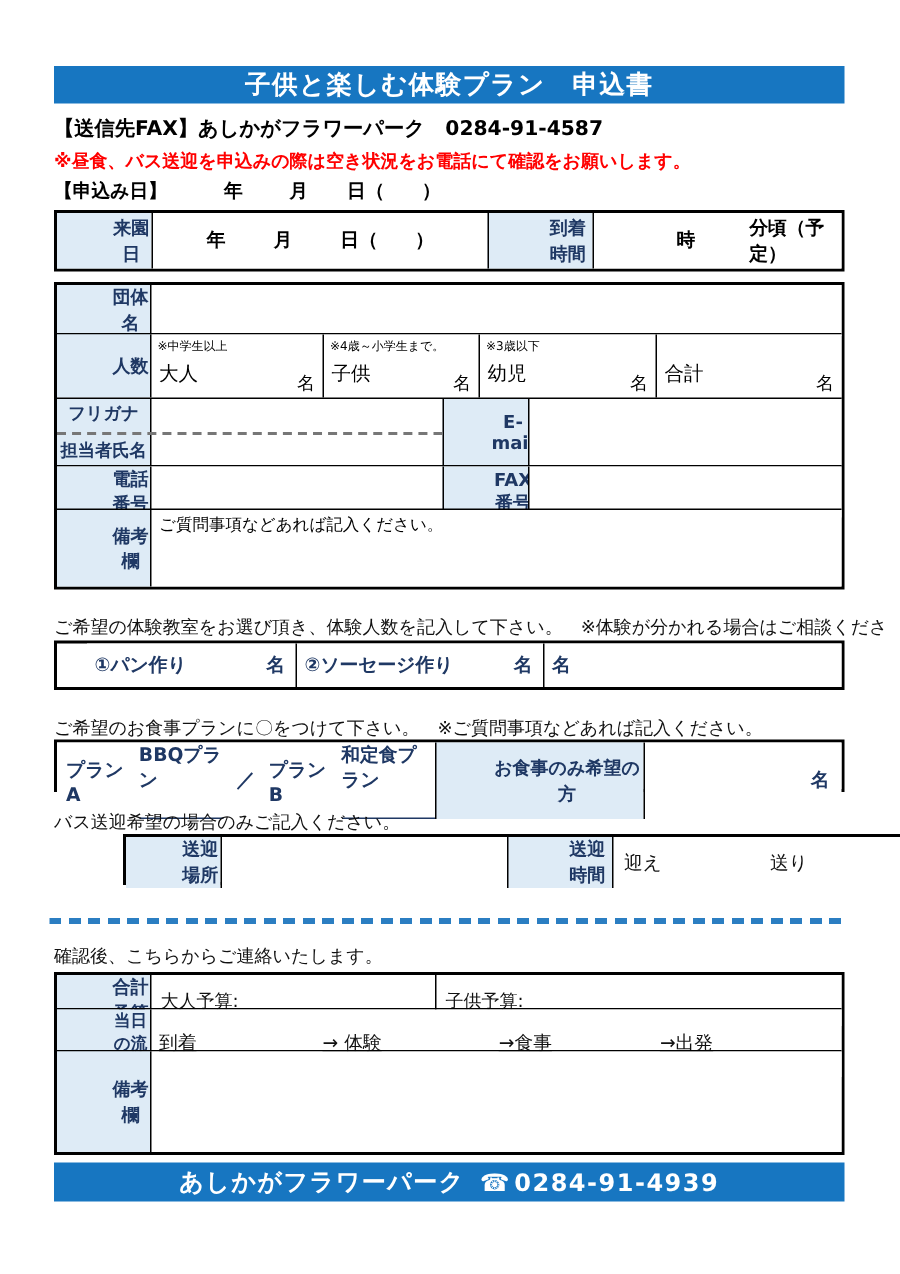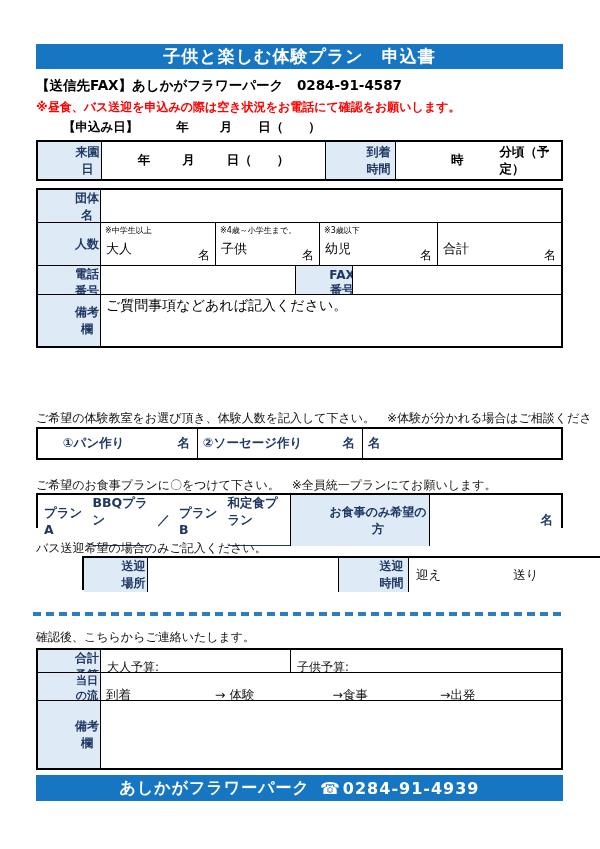--- a/index.html
+++ b/index.html
@@ -11,21 +11,21 @@
   .abs{position:absolute;}
   
   .bar{
     left:36px;width:527px;background:#1776C1;color:#fff;font-weight:bold;
     display:flex;align-items:center;justify-content:center;letter-spacing:1px;
   }
   .title-bar{top:44px;height:25px;font-size:17px;}
   .footer-bar{top:775px;height:26px;font-size:16px;gap:10px;}
   .fax-line{left:36px;top:77px;font-size:13.5px;font-weight:bold;color:#000;}
   .notice-line{left:36px;top:99px;font-size:12px;font-weight:bold;color:#FF0000;}
-  .apply-date{left:36px;top:119px;font-size:12.5px;font-weight:bold;color:#000;display:flex;align-items:baseline;margin-left:27px;}
+  .apply-date{left:36px;top:119px;font-size:12.5px;font-weight:bold;color:#000;display:flex;align-items:baseline;}
   .apply-date .f1{margin-left:38px;}
   .apply-date .f2{margin-left:31px;}
   .apply-date .f3{margin-left:26px;}
   
   .tbl{left:36px;width:527px;border:2px solid #000;box-sizing:border-box;background:#fff;}
   .trow{display:grid;position:relative;box-sizing:border-box;}
   .trow + .trow{border-top:1px solid #000;}
   .cell{box-sizing:border-box;position:relative;min-width:0;}
   .cell + .cell{border-left:1px solid #000;}
   .lab{
@@ -44,21 +44,21 @@
   .t2 .r1{grid-template-columns:62px 1fr;height:32px;}
   .t2 .r2{grid-template-columns:62px 115px 104px 118px 1fr;height:43px;}
   .t2 .r3{grid-template-columns:62px 195px 57px 1fr;height:45px;}
   .t2 .r4{grid-template-columns:62px 195px 57px 1fr;height:29px;}
   .t2 .r5{grid-template-columns:62px 1fr;height:52px;}
   .countcell .note{position:absolute;top:2px;left:4px;font-size:8px;color:#000;white-space:nowrap;}
   .countcell .main{position:absolute;bottom:7px;left:5px;font-size:13px;color:#000;}
   .countcell .unit{position:absolute;bottom:1px;right:5px;font-size:12px;color:#000;}
   .furilab{flex-direction:column;justify-content:space-between;padding:3px 0;font-size:11.5px;line-height:1.1;}
   .dashline{position:absolute;left:0;top:50%;width:257px;border-top:2px dashed #777;z-index:3;}
-  .remarknote{position:absolute;top:2px;left:5px;font-size:14px;color:#000;}
+  .remarknote{position:absolute;top:2px;left:5px;font-size:11px;color:#000;}
   
   .sechead{left:36px;font-size:12px;color:#111;}
   .h-exp{top:410px;}
   .h-meal{top:477px;}
   .h-bus{top:540px;}
   .h-confirm{top:629px;}
   
   .t3{top:427px;padding-left:20px;}
   .t3 .trow{grid-template-columns:139px 165px 1fr;height:29px;}
   .optcell{display:flex;align-items:center;justify-content:space-between;padding:0 7px 0 5px;font-size:12.5px;}
@@ -145,20 +145,30 @@
     <div class="cell fill countcell">
       <span class="note">※3歳以下</span>
       <span class="main">幼児</span>
       <span class="unit">名</span>
     </div>
     <div class="cell fill countcell">
       <span class="main">合計</span>
       <span class="unit">名</span>
     </div>
   </div>
+  <div class="trow r3">
+    <div class="cell lab furilab">
+      <span>フリガナ</span>
+      <span>担当者氏名</span>
+    </div>
+    <div class="cell fill"></div>
+    <div class="cell lab">E-mail</div>
+    <div class="cell fill"></div>
+    <div class="dashline"></div>
+  </div>
   <div class="trow r4">
     <div class="cell lab">電話番号</div>
     <div class="cell fill"></div>
     <div class="cell lab">FAX番号</div>
     <div class="cell fill"></div>
   </div>
   <div class="trow r5">
     <div class="cell lab">備考欄</div>
     <div class="cell fill">
       <span class="remarknote">ご質問事項などあれば記入ください。</span>
@@ -176,21 +186,21 @@
     <div class="cell fill optcell navy">
       <span>②ソーセージ作り</span>
       <span>名</span>
     </div>
     <div class="cell fill optcell navy">
       <span>名</span>
     </div>
   </div>
 </div>
 
-<div class="abs sechead h-meal">ご希望のお食事プランに〇をつけて下さい。　※全員統一プランにてお願いします。</div>
+<div class="abs sechead h-meal">ご希望のお食事プランに〇をつけて下さい。　※ご質問事項などあれば記入ください。</div>
 <div class="abs tbl t4">
   <div class="trow">
     <div class="cell fill plancell navy">
       <span>プランA</span>
       <span class="uline">BBQプラン</span>
       <span>／</span>
       <span>プランB</span>
       <span class="uline">和定食プラン</span>
     </div>
     <div class="cell lab">お食事のみ希望の方</div>

